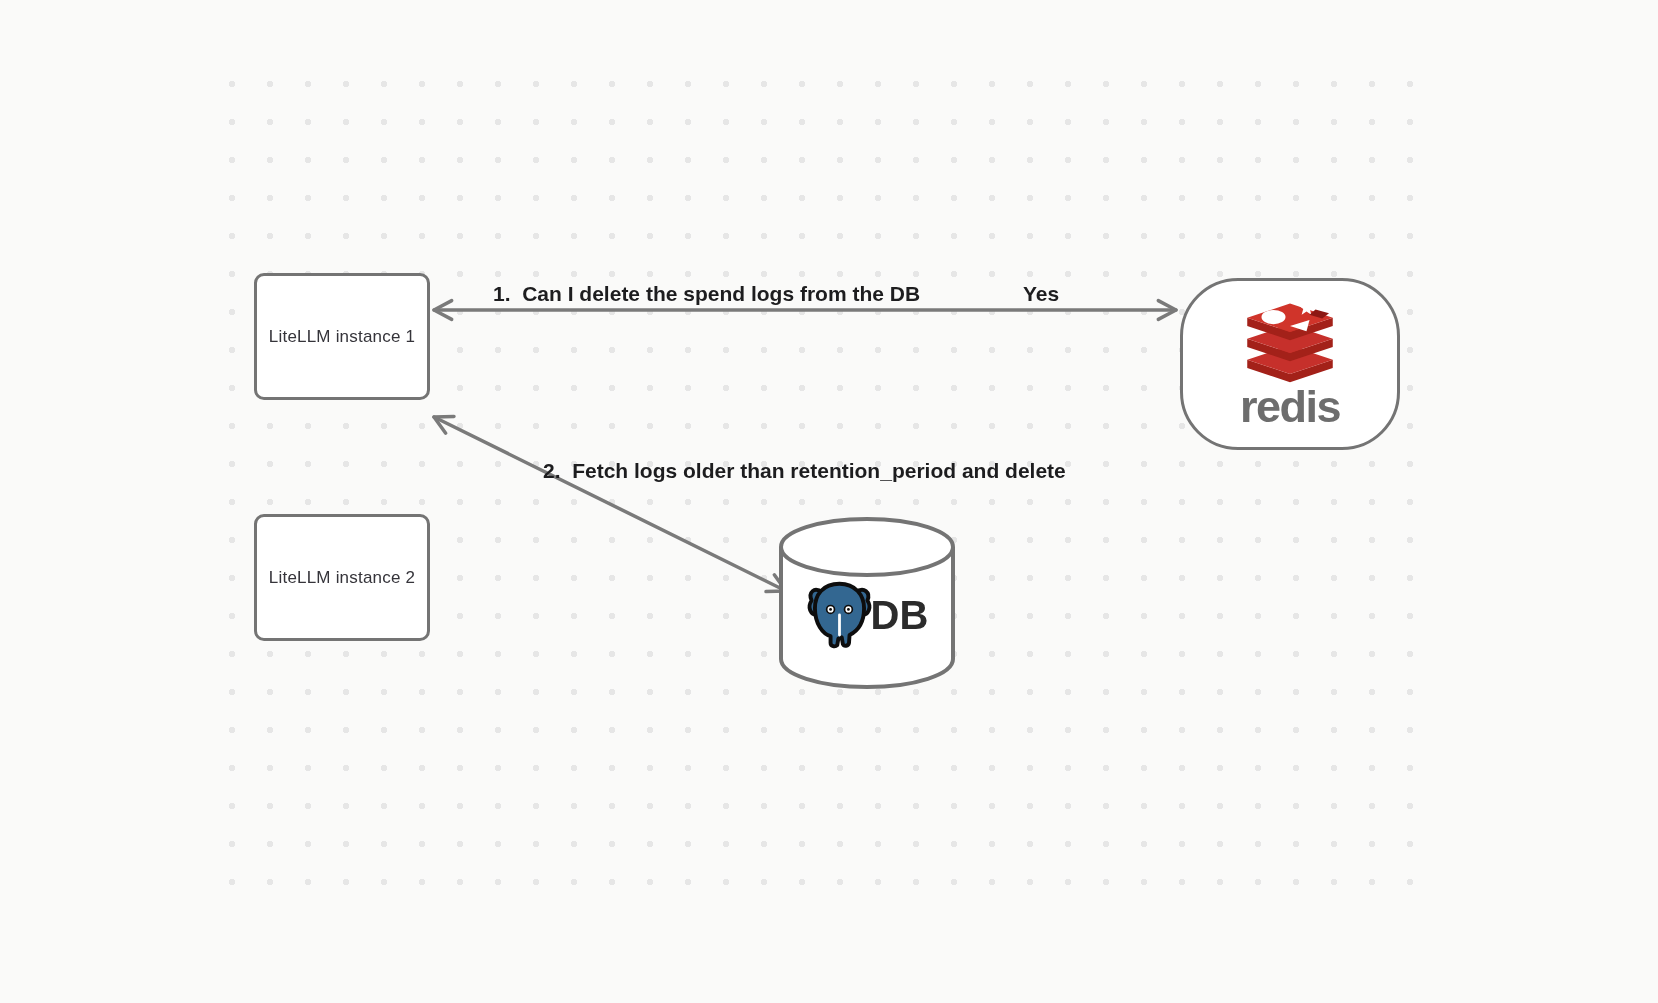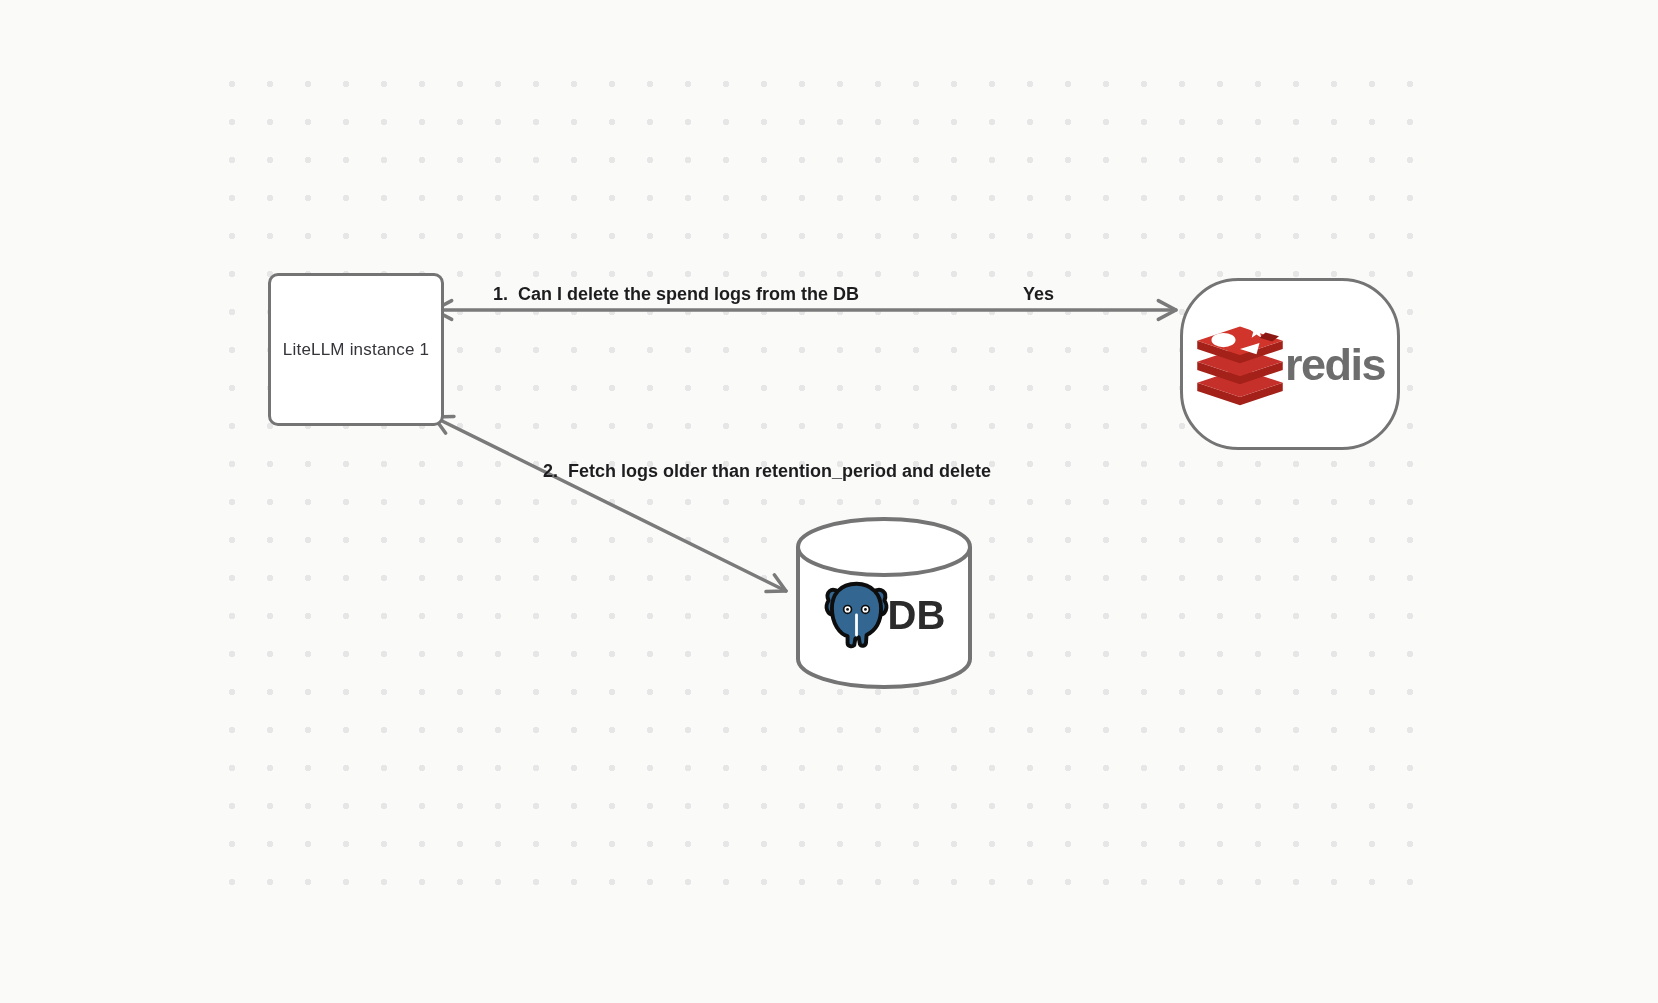--- a/index.html
+++ b/index.html
@@ -6,47 +6,47 @@
   body{font-family:"Liberation Sans","DejaVu Sans",sans-serif;}
   #canvas{
     position:relative;width:1658px;height:1003px;background:#fafaf9;overflow:hidden;
   }
   #dotgrid{
     position:absolute;left:213px;top:65px;width:1216px;height:836px;
     background-image:radial-gradient(circle,#e6e6e6 3px,rgba(0,0,0,0) 3.4px);
     background-size:38px 38px;
   }
   .rectnode{
-    position:absolute;left:268px;width:176px;height:153px;background:#ffffff;
+    position:absolute;left:254px;width:176px;height:127px;background:#ffffff;
     border:3.5px solid #747474;border-radius:10px;box-sizing:border-box;
     display:flex;align-items:center;justify-content:center;
   }
   .rectnode .nodelabel{
     font-size:17px;color:#35343a;letter-spacing:.2px;
   }
   #redis-node{
     position:absolute;left:1180px;top:278px;width:220px;height:172px;background:#ffffff;
     border:3.5px solid #747474;border-radius:58px;box-sizing:border-box;
-    display:flex;align-items:center;justify-content:center;
+    display:flex;flex-direction:column;align-items:center;justify-content:center;
   }
   #redis-word{
     font-size:45px;font-weight:700;color:#6d6d6d;line-height:1;letter-spacing:-1.5px;
     margin-top:1px;
   }
   #db-node{
-    position:absolute;left:793px;top:513px;width:182px;height:180px;
+    position:absolute;left:776px;top:513px;width:182px;height:180px;
   }
   #db-content{
     position:absolute;left:0;top:62px;width:100%;display:flex;align-items:center;justify-content:center;
   }
   #db-text{
     font-size:40px;font-weight:600;color:#2b2b2b;line-height:1;margin-left:-2px;
   }
   .flowlabel{
-    position:absolute;font-weight:700;font-size:18px;line-height:24px;color:#1d1d1f;
+    position:absolute;font-weight:700;font-size:21px;line-height:24px;color:#1d1d1f;
     white-space:pre;
   }
   #arrow-layer{position:absolute;left:0;top:0;pointer-events:none;}
 </style>
 </head>
 <body>
 
 <div id="canvas">
 
   <div id="dotgrid"></div>
@@ -61,20 +61,23 @@
       <g>
         <line x1="434" y1="417" x2="786" y2="591"></line>
         <polyline points="454,416.4 434,417 445.7,433.2"></polyline>
         <polyline points="766,591.6 786,591 774.3,574.8"></polyline>
       </g>
     </g>
   </svg>
 
   <div class="rectnode" style="top:273px">
     <span class="nodelabel">LiteLLM instance 1</span>
+  </div>
+  <div class="rectnode" style="top:514px">
+    <span class="nodelabel">LiteLLM instance 2</span>
   </div>
 
   <div id="redis-node">
     <svg width="90" height="84" viewBox="0 0 120 112">
 
       <polygon points="3,81 3,92 60,111 117,92 117,81 60,100" fill="#a32119"></polygon>
       <polygon points="3,81 60,62 117,81 60,100" fill="#c6302b"></polygon>
 
       <polygon points="3,53 3,64 60,83 117,64 117,53 60,72" fill="#a32119"></polygon>
       <polygon points="3,53 60,34 117,53 60,72" fill="#c6302b"></polygon>

